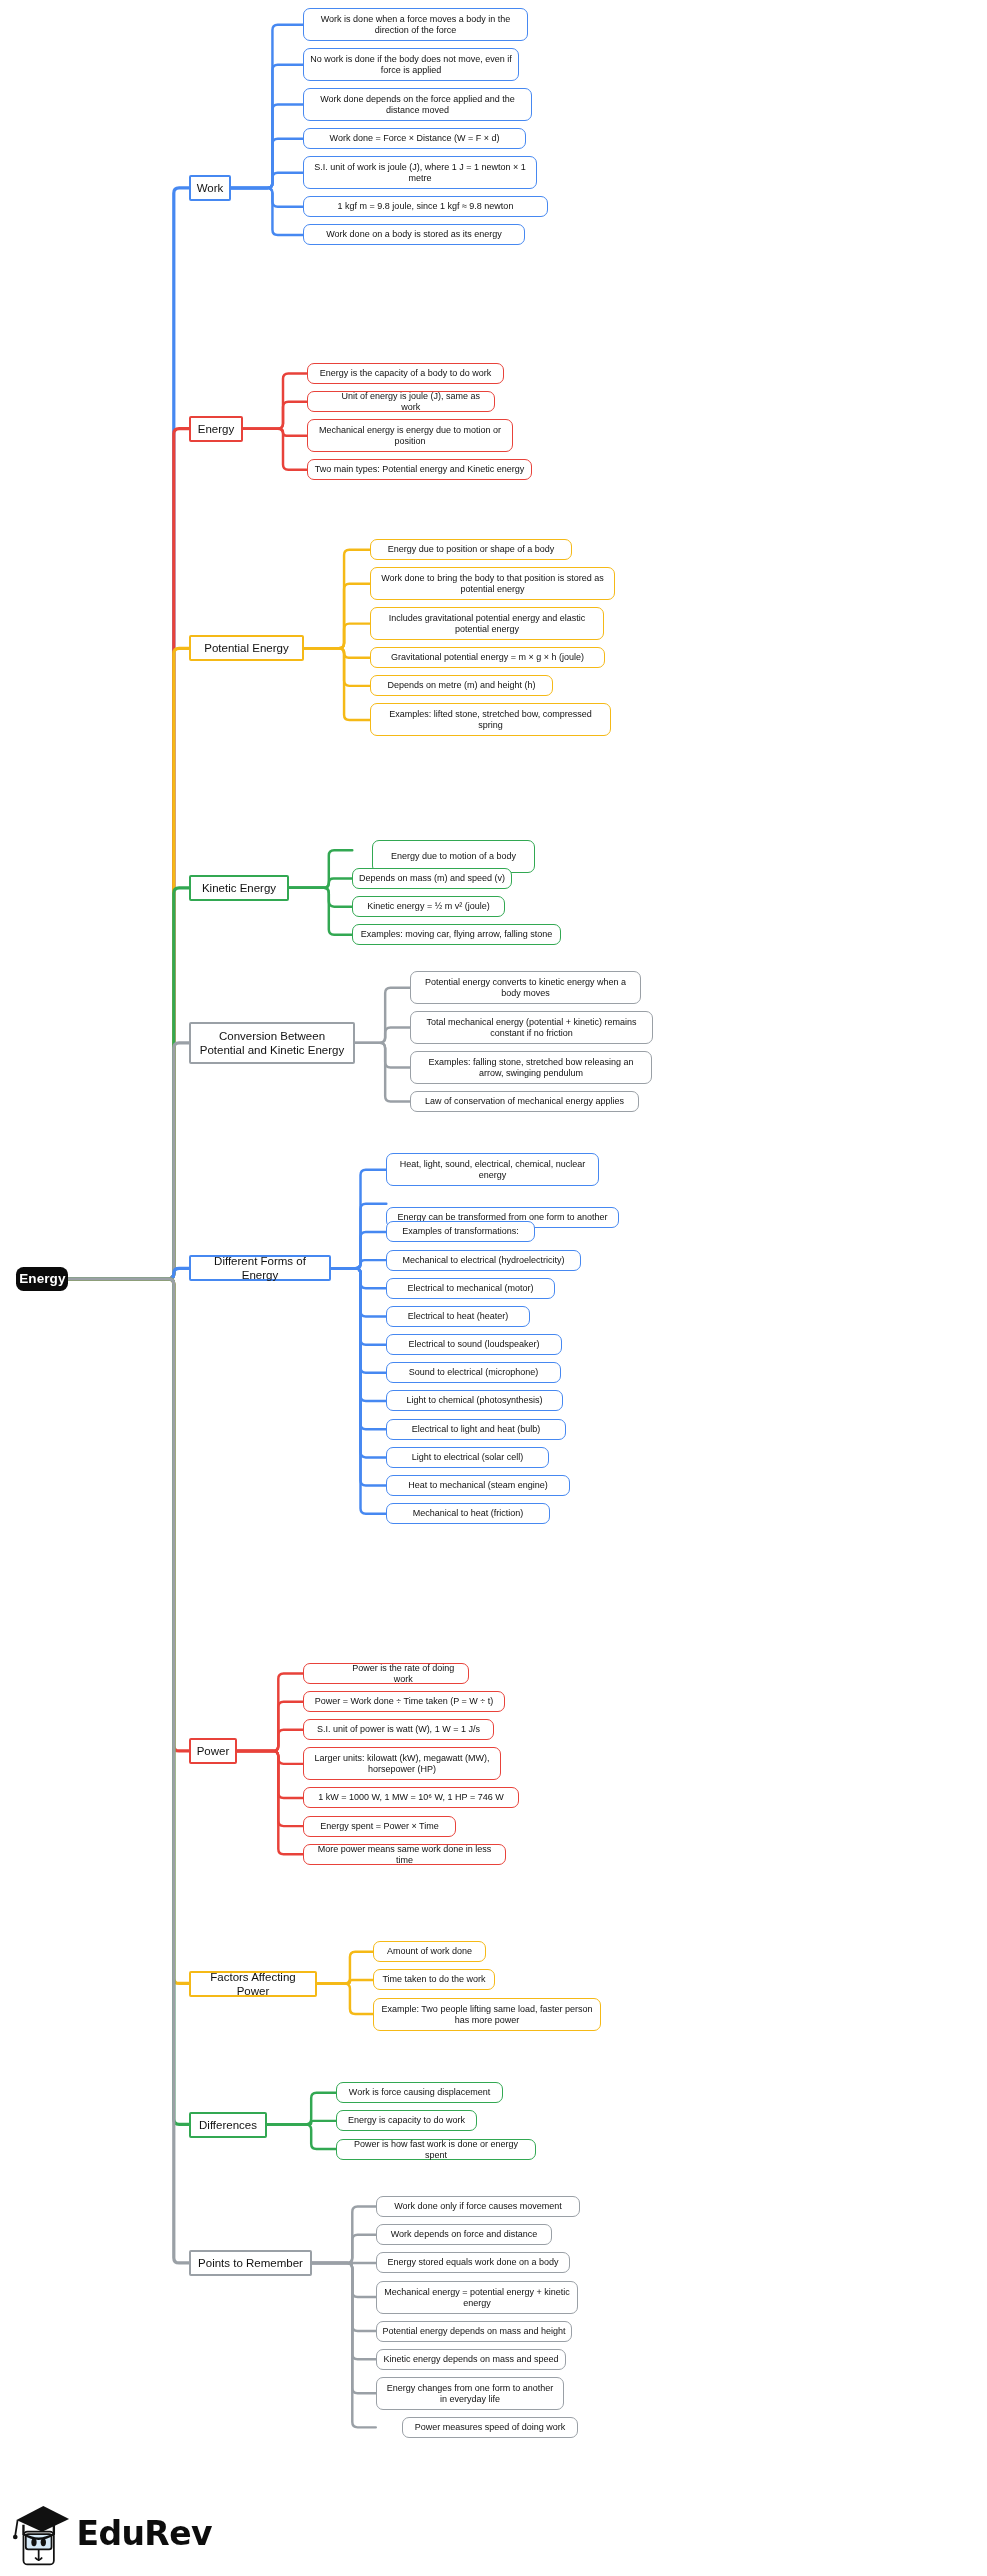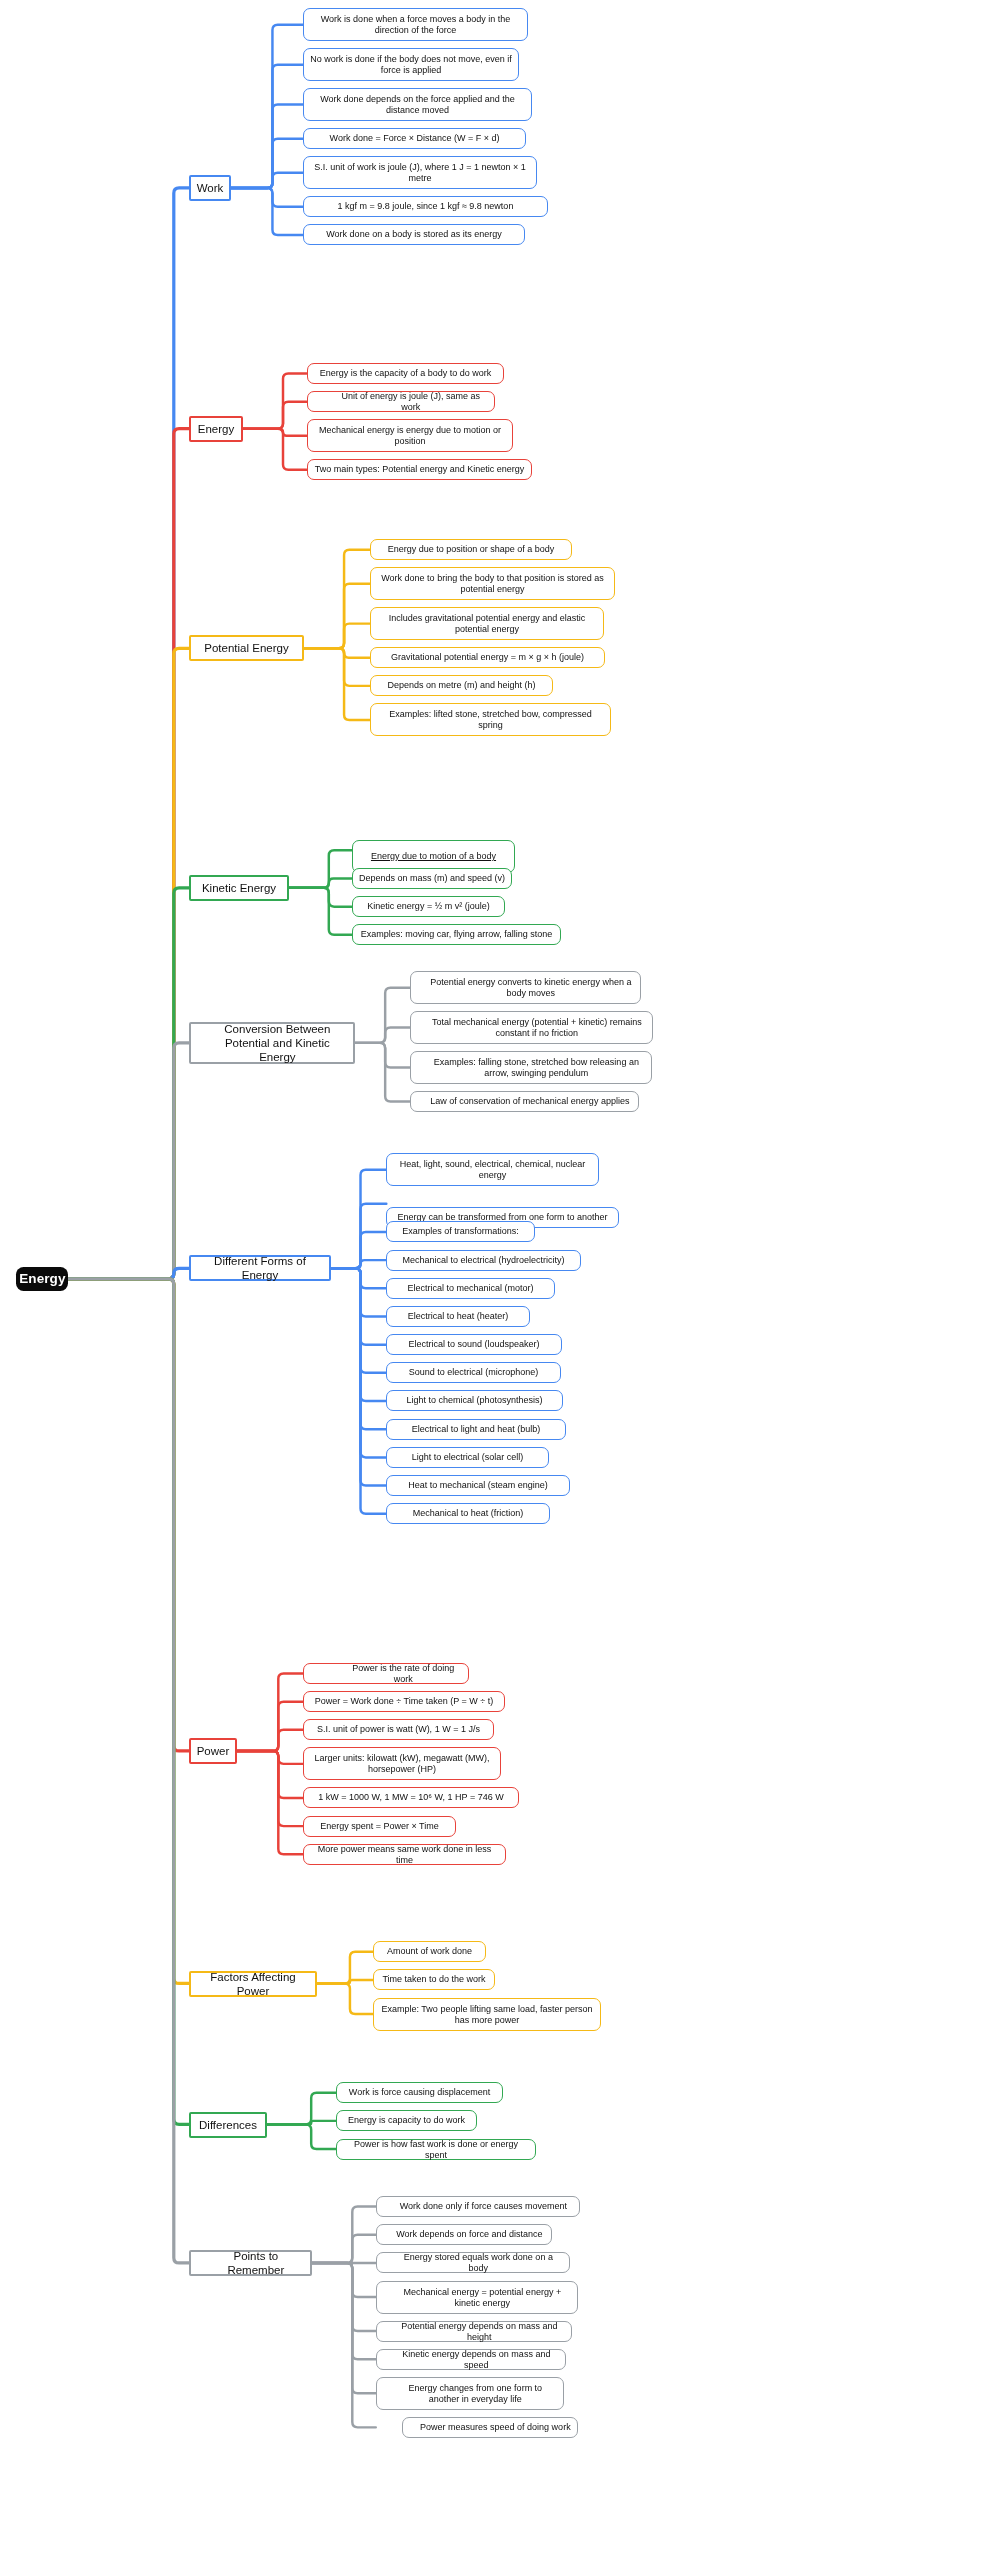--- a/index.html
+++ b/index.html
@@ -81,21 +81,21 @@
     font-size: 9px;
     border-width: 1.9px;
     border-radius: 7px;
   }
 
   
   .c-blue   { border-color: #4688f1; }
   .c-red    { border-color: #e8423a; }
   .c-yellow { border-color: #f5b916; }
   .c-green  { border-color: #32a852; }
-  .c-gray   { border-color: #9aa0a6; padding-left: 16px; }
+  .c-gray   { border-color: #9aa0a6; }
 
   
   #edurev-logo {
     position: absolute;
     left: 8.2px;
     top: 2496px;
     width: 203px;
     height: 75px;
     z-index: 3;
     display: flex;
@@ -210,21 +210,21 @@
       <div class="node leaf c-red" style="left: 307px; top: 419px; width: 206px; height: 33px;">Mechanical energy is energy due to motion or position</div>
       <div class="node leaf c-red" style="left: 307px; top: 459px; width: 225px; height: 21px;">Two main types: Potential energy and Kinetic energy</div>
       <div class="node branch c-yellow" style="left: 189px; top: 635px; width: 115px; height: 26px;">Potential Energy</div>
       <div class="node leaf c-yellow" style="left: 370px; top: 539px; width: 202px; height: 21px;">Energy due to position or shape of a body</div>
       <div class="node leaf c-yellow" style="left: 370px; top: 567px; width: 245px; height: 33px;">Work done to bring the body to that position is stored as potential energy</div>
       <div class="node leaf c-yellow" style="left: 370px; top: 607px; width: 234px; height: 33px;">Includes gravitational potential energy and elastic potential energy</div>
       <div class="node leaf c-yellow" style="left: 370px; top: 647px; width: 235px; height: 21px;">Gravitational potential energy = m × g × h (joule)</div>
       <div class="node leaf c-yellow" style="left: 370px; top: 675px; width: 183px; height: 21px;">Depends on metre (m) and height (h)</div>
       <div class="node leaf c-yellow" style="left: 370px; top: 703px; width: 241px; height: 33px;">Examples: lifted stone, stretched bow, compressed spring</div>
       <div class="node branch c-green" style="left: 189px; top: 875px; width: 100px; height: 26px;">Kinetic Energy</div>
-      <div class="node leaf c-green" style="left: 352px; top: 840px; width: 163px; height: 33px; text-decoration: underline;">Energy due to motion of a body</div>
+      <div class="node leaf c-green" style="left: 372px; top: 840px; width: 163px; height: 33px;">Energy due to motion of a body</div>
       <div class="node leaf c-green" style="left: 352px; top: 868px; width: 160px; height: 21px;">Depends on mass (m) and speed (v)</div>
       <div class="node leaf c-green" style="left: 352px; top: 896px; width: 153px; height: 21px;">Kinetic energy = ½ m v² (joule)</div>
       <div class="node leaf c-green" style="left: 352px; top: 924px; width: 209px; height: 21px;">Examples: moving car, flying arrow, falling stone</div>
       <div class="node branch c-gray" style="left: 189px; top: 1022px; width: 166px; height: 42px;">Conversion Between Potential and Kinetic Energy</div>
       <div class="node leaf c-gray" style="left: 410px; top: 971px; width: 231px; height: 33px;">Potential energy converts to kinetic energy when a body moves</div>
       <div class="node leaf c-gray" style="left: 410px; top: 1011px; width: 243px; height: 33px;">Total mechanical energy (potential + kinetic) remains constant if no friction</div>
       <div class="node leaf c-gray" style="left: 410px; top: 1051px; width: 242px; height: 33px;">Examples: falling stone, stretched bow releasing an arrow, swinging pendulum</div>
       <div class="node leaf c-gray" style="left: 410px; top: 1091px; width: 229px; height: 21px;">Law of conservation of mechanical energy applies</div>
       <div class="node branch c-blue" style="left: 189px; top: 1255px; width: 142px; height: 26px;">Different Forms of Energy</div>
       <div class="node leaf c-blue" style="left: 386px; top: 1153px; width: 213px; height: 33px;">Heat, light, sound, electrical, chemical, nuclear energy</div>
@@ -260,15 +260,38 @@
       <div class="node leaf c-gray" style="left: 376px; top: 2196px; width: 204px; height: 21px;">Work done only if force causes movement</div>
       <div class="node leaf c-gray" style="left: 376px; top: 2224px; width: 176px; height: 21px;">Work depends on force and distance</div>
       <div class="node leaf c-gray" style="left: 376px; top: 2252px; width: 194px; height: 21px;">Energy stored equals work done on a body</div>
       <div class="node leaf c-gray" style="left: 376px; top: 2281px; width: 202px; height: 33px;">Mechanical energy = potential energy + kinetic energy</div>
       <div class="node leaf c-gray" style="left: 376px; top: 2321px; width: 196px; height: 21px;">Potential energy depends on mass and height</div>
       <div class="node leaf c-gray" style="left: 376px; top: 2349px; width: 190px; height: 21px;">Kinetic energy depends on mass and speed</div>
       <div class="node leaf c-gray" style="left: 376px; top: 2377px; width: 188px; height: 33px;">Energy changes from one form to another in everyday life</div>
       <div class="node leaf c-gray" style="left: 376px; top: 2417px; width: 176px; height: 21px; margin-left: 26px;">Power measures speed of doing work</div>
     </div>
 
+  <div id="edurev-logo">
+    <div class="logo-mark">
+      <svg viewBox="0 0 112 118" width="66" height="69" xmlns="http://www.w3.org/2000/svg">
+
+        <rect x="26" y="56" width="52" height="56" rx="7" fill="#ffffff" stroke="#111" stroke-width="3"></rect>
+
+        <rect x="30" y="60" width="44" height="26" rx="4" fill="#d6e9f7" stroke="#111" stroke-width="3"></rect>
+
+        <ellipse cx="44" cy="74" rx="4.5" ry="7" fill="#111"></ellipse>
+        <ellipse cx="60" cy="74" rx="4.5" ry="7" fill="#111"></ellipse>
+
+        <line x1="52" y1="86" x2="52" y2="106" stroke="#111" stroke-width="3"></line>
+        <path d="M46 100 q6 8 12 0" fill="none" stroke="#111" stroke-width="3"></path>
+
+        <path d="M14 36 L60 12 L104 34 L58 56 Z" fill="#111"></path>
+        <path d="M26 44 L26 60 q26 16 52 0 L78 42" fill="none" stroke="#111" stroke-width="4"></path>
+
+        <line x1="16" y1="36" x2="12" y2="62" stroke="#111" stroke-width="3"></line>
+        <circle cx="12" cy="65" r="4" fill="#111"></circle>
+      </svg>
+    </div>
+    <div class="logo-word">EduRev</div>
+  </div>
 
 </div>
 
 
 </body></html>

